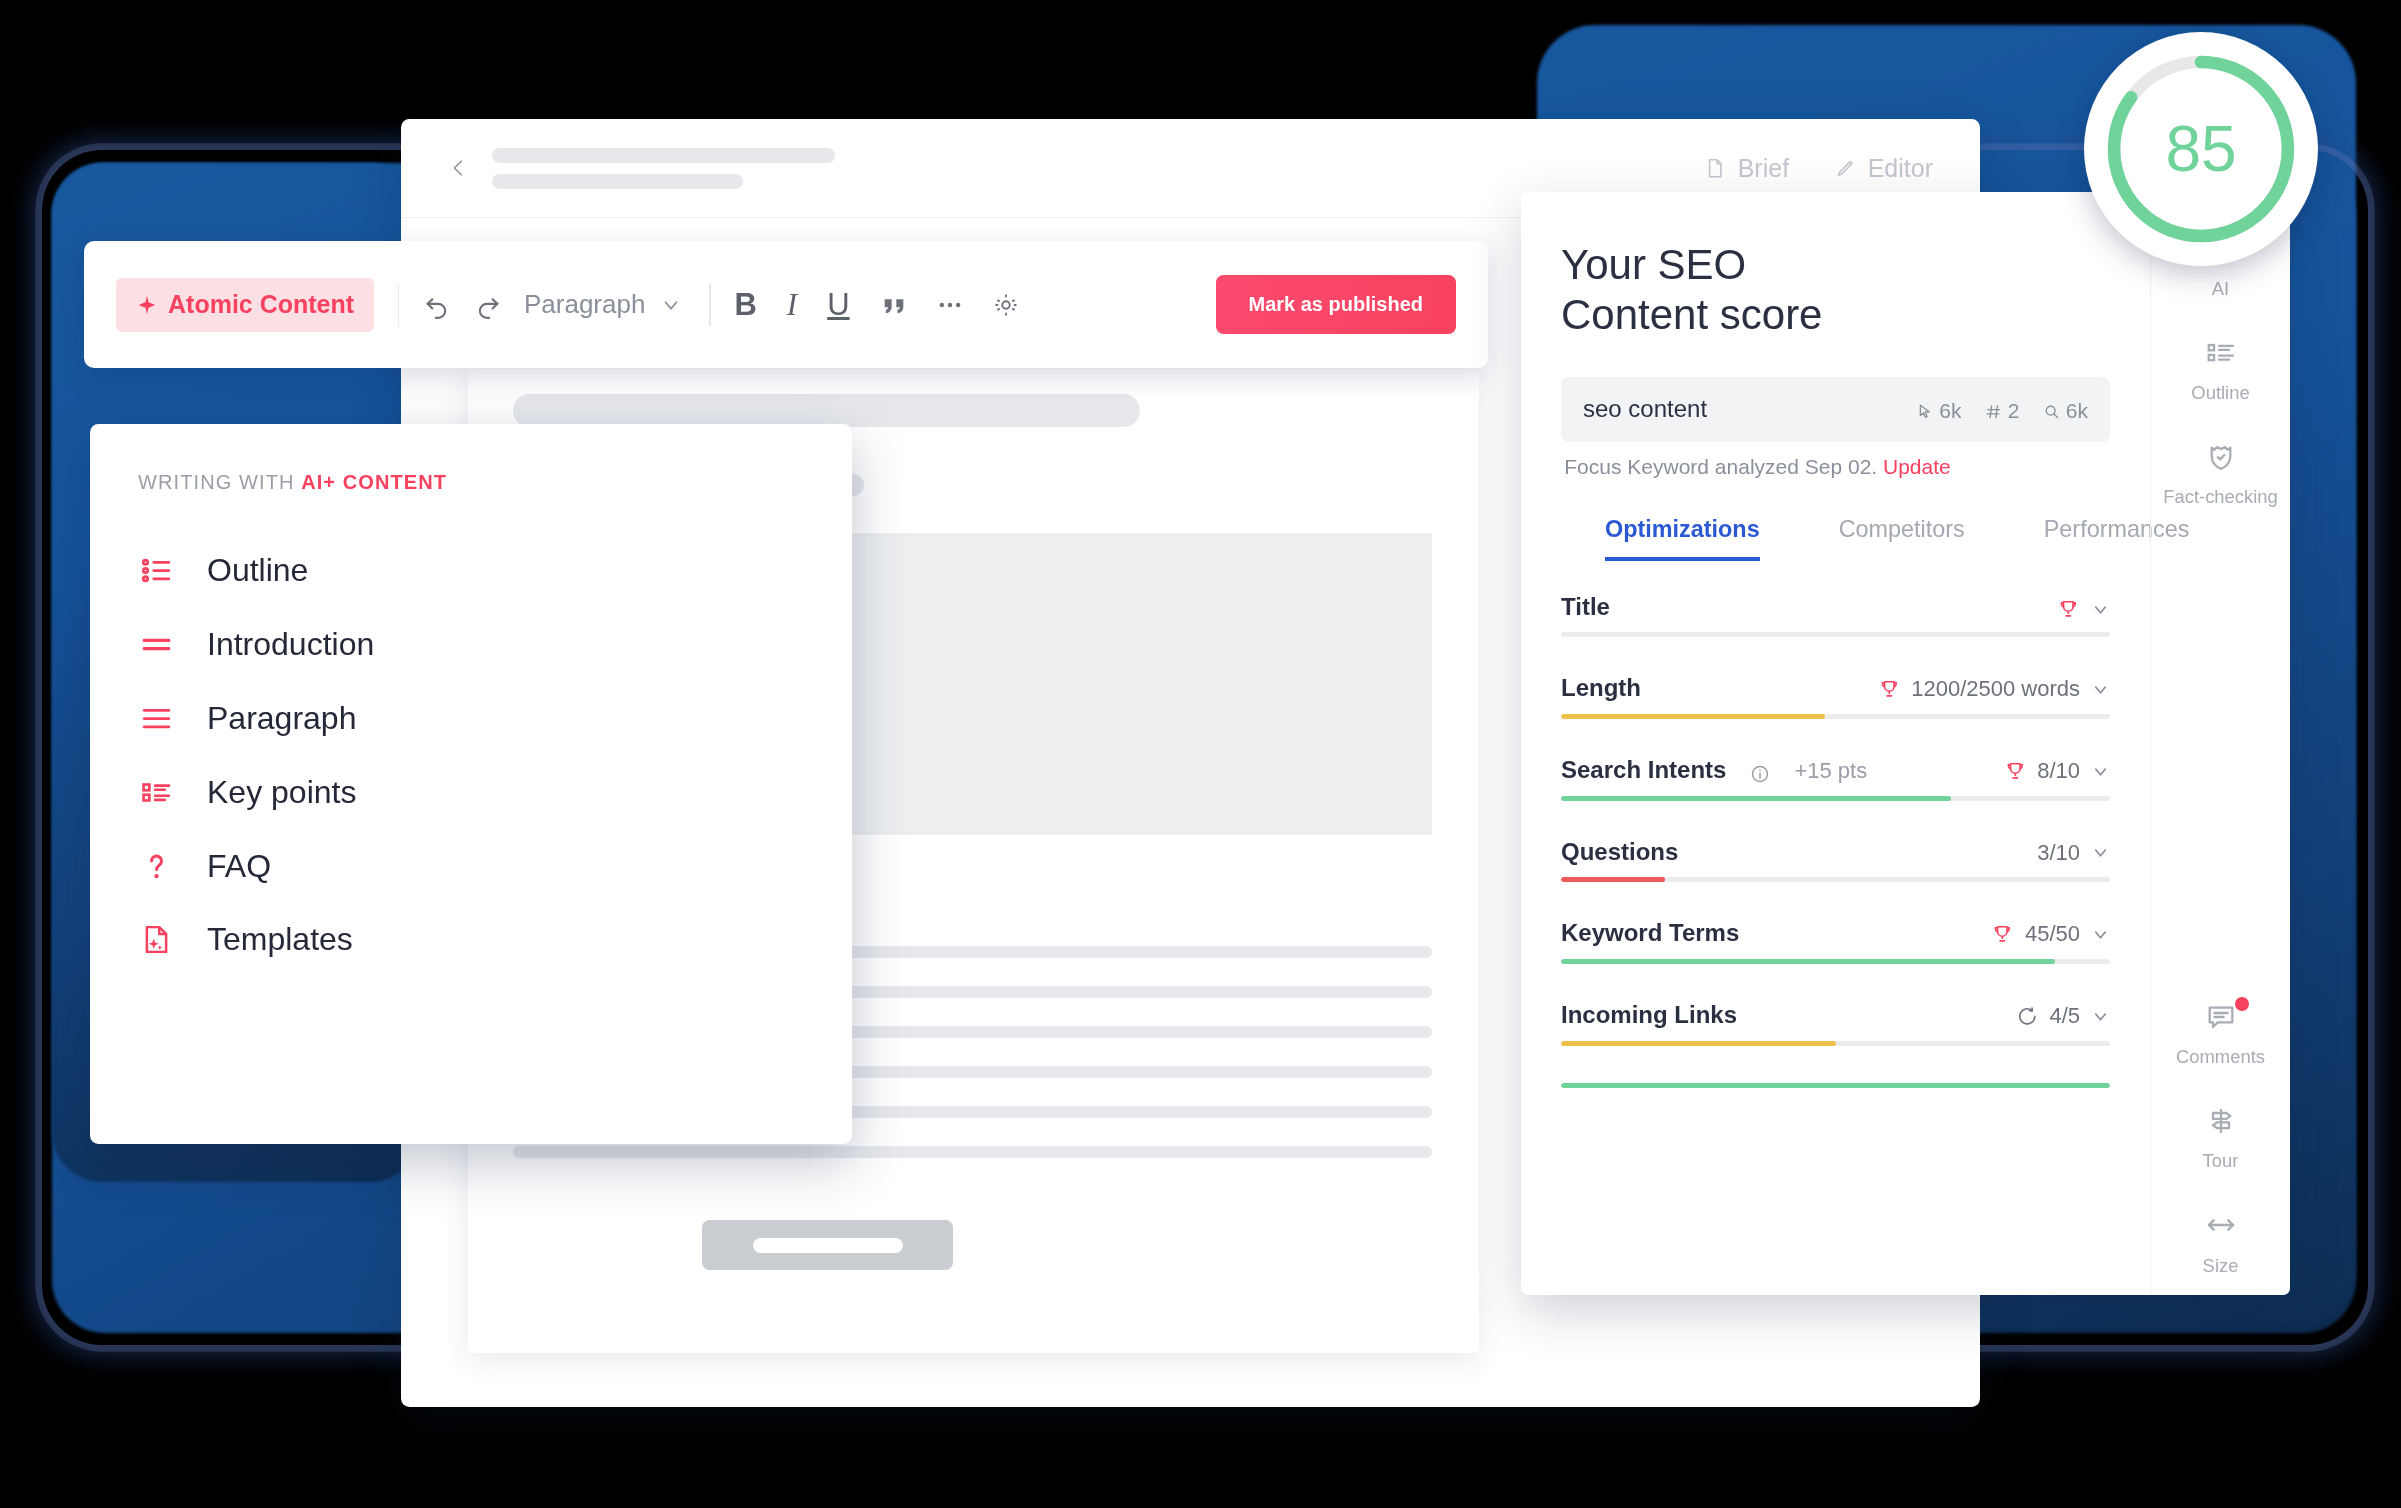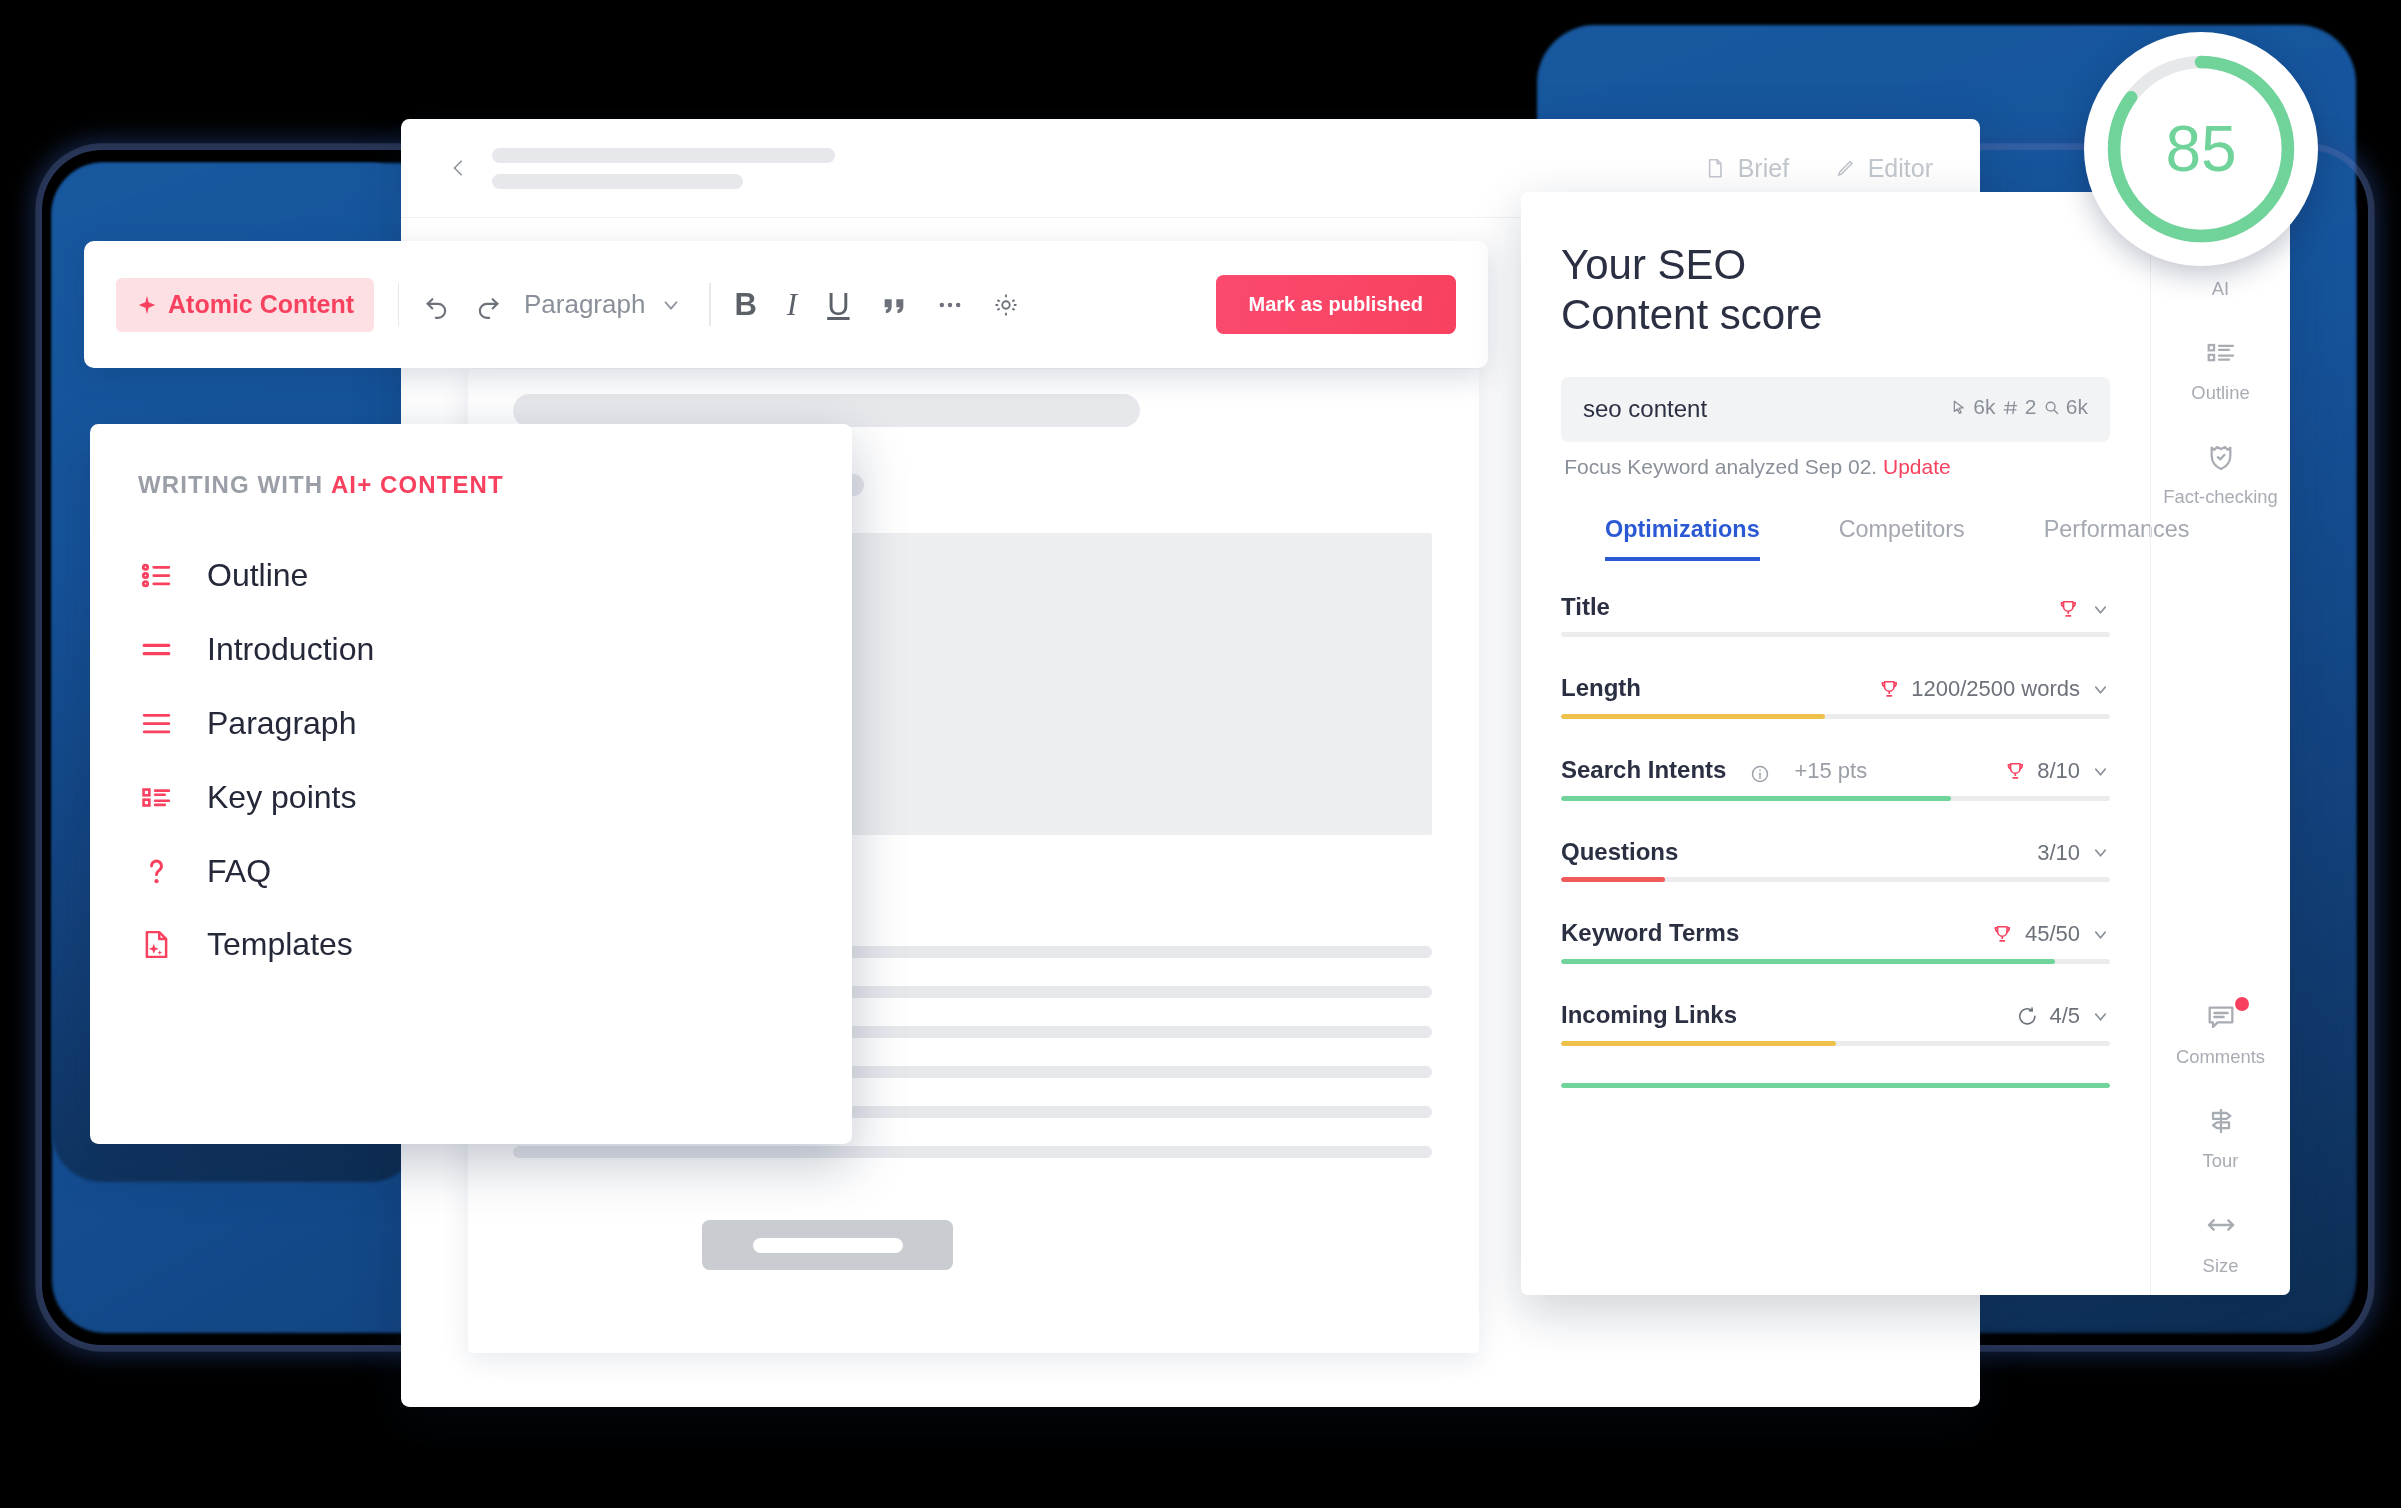--- a/index.html
+++ b/index.html
@@ -59,37 +59,37 @@
   #docBody{position:absolute;left:468px;top:369px;width:1011px;height:984px;
            background:#fff;border-radius:5px;box-shadow:0 6.7px 28px rgba(20,40,80,.1);}
   #docBody .blk{position:absolute;}
   .imgph{background:#eceef0;border-radius:2.5px;}
   .btnph{background:#c9ccd1;border-radius:7.5px;display:flex;align-items:center;justify-content:center;}
   .btnph .inner{background:#fff;border-radius:16.7px;width:150px;height:15px;}
 
   
   #aiPanel{left:90px;top:424px;width:762px;height:720px;border-radius:8.4px;
            box-shadow:0 18.4px 53px rgba(18,35,70,.26);padding:47px 0 0 0;}
-  #aiTitle{font-size:24px;font-weight:bold;letter-spacing:1.1px;padding:0 48px;
+  #aiTitle{font-size:20px;font-weight:normal;letter-spacing:1.1px;padding:0 48px;
            color:#9a9ea6;}
   #aiTitle b{color:#f8415f;}
   #aiList{margin-top:40px;}
   .ai-item{display:flex;align-items:center;gap:32px;padding:18.4px 48px;cursor:pointer;}
   .ai-ico{width:37px;height:37px;flex:0 0 auto;color:#f8415f;display:flex;
           align-items:center;justify-content:center;}
   .ai-ico svg{width:33px;height:33px;}
   .ai-label{font-size:32px;color:#242838;}
 
   
   #seoPanel{left:1521px;top:192px;width:769px;height:1103px;border-radius:6.7px;
             box-shadow:0 16.7px 50px rgba(15,30,60,.2);display:flex;overflow:hidden;}
   #seoMain{flex:1 1 auto;padding:48px 40px 0 40px;min-width:0;}
   #seoHead{font-size:42px;line-height:1.18;color:#2b2f42;margin-bottom:38px;}
   #kwChip{background:#f2f3f5;border-radius:7.5px;padding:18.4px 22px;display:flex;
-          align-items:flex-start;gap:6px;}
+          align-items:flex-end;gap:23px;}
   #kwChip .kw{font-size:24px;color:#2b2f42;flex:1 1 auto;}
   .kwstat{display:flex;align-items:center;gap:5.8px;color:#8a9099;font-size:21px;white-space:nowrap;}
   .kwstat svg{width:17.5px;height:17.5px;}
   #kwNote{font-size:21px;color:#8a9099;margin:13.4px 0 0 3.3px;}
   #kwNote a{color:#f8415f;text-decoration:none;}
   #seoTabs{display:flex;gap:35px;margin-top:37px;border-bottom:0;}
   .seoTab{font-size:23.4px;color:#a4a8b0;padding-bottom:13.4px;cursor:pointer;white-space:nowrap;margin-left:44px;}
   .seoTab.active{color:#2b59d4;font-weight:bold;border-bottom:4.2px solid #2b59d4;}
   #optList{margin-top:32px;}
   .opt{margin-bottom:37px;}

